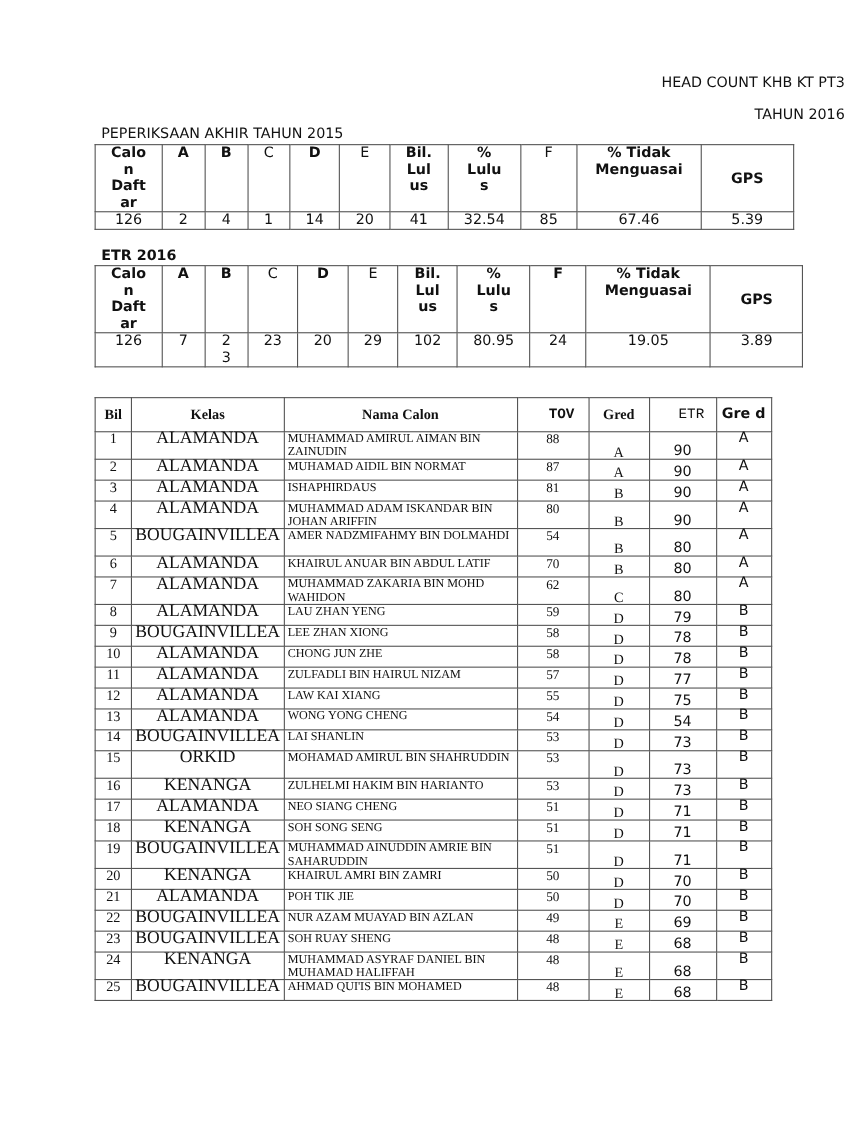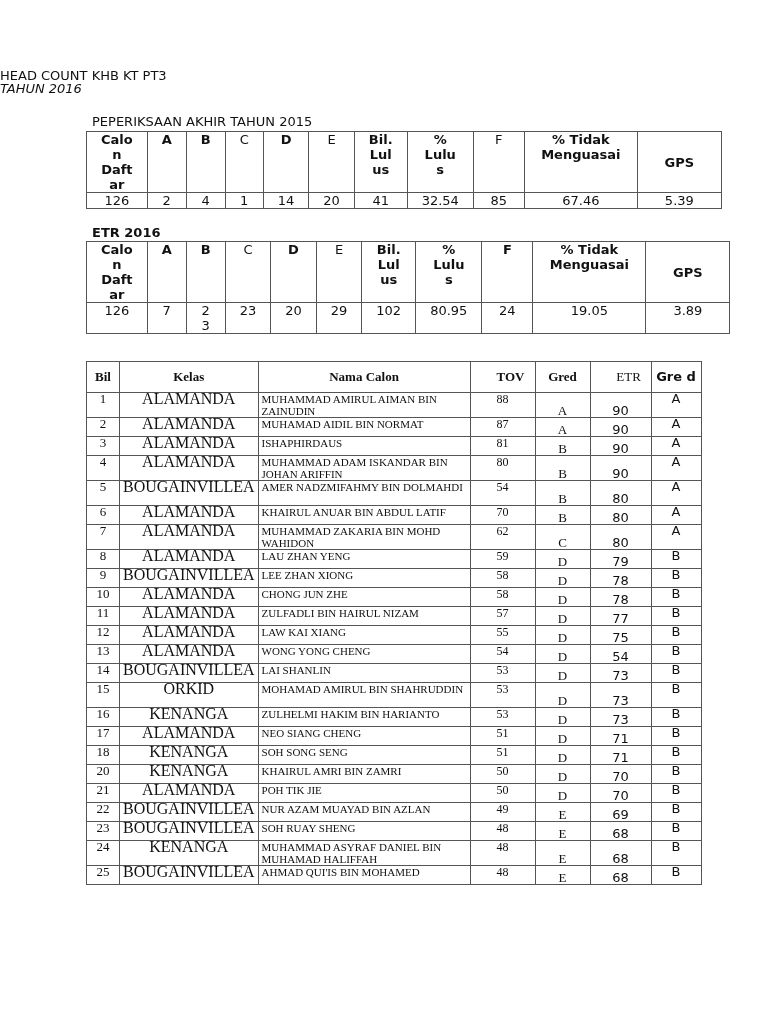--- a/index.html
+++ b/index.html
@@ -1,36 +1,36 @@
 <!DOCTYPE html>
 <html><head>
 <meta charset="utf-8">
 <style>
   html, body { margin:0; padding:0; background:#ffffff; }
   body { width:768px; height:1024px; position:relative; overflow:hidden; color:#111; }
-  .title { position:absolute; left:0; width:768px; text-align:left; font-family:"DejaVu Sans", sans-serif; font-size:13px; color:#111; }
+  .title { position:absolute; left:0; width:768px; text-align:right; font-family:"DejaVu Sans", sans-serif; font-size:13px; color:#111; }
   .t1 { top:68px; }
-  .t2 { top:81px;font-style:italic; }
+  .t2 { top:97px; }
   .caption { position:absolute; left:92px; font-family:"DejaVu Sans", sans-serif; font-size:13px; color:#111; }
   .cap1 { top:114px; }
   .cap2 { top:225px; font-weight:bold; }
 
   table.summary { position:absolute; left:86px; border-collapse:collapse; font-family:"DejaVu Sans", sans-serif; font-size:13px; table-layout:fixed; }
   table.summary td { border:1px solid #555; padding:0 14px; text-align:center; vertical-align:top; line-height:15px; }
   table.summary tr.hdr td { font-weight:bold; height:60px; }
   table.summary tr.hdr td.nb { font-weight:normal; }
   table.summary tr.hdr td.mid { vertical-align:middle; }
   table.summary tr.val td { height:15px; }
   #sum1 { top:131px; }
   #sum2 { top:241px; }
 
   table.students { position:absolute; left:86px; top:361px; border-collapse:collapse; table-layout:fixed; }
   table.students td { border:1px solid #555; padding:0 3px; vertical-align:top; line-height:12px; }
   table.students tr.hdr td { height:30px; vertical-align:middle; text-align:center; font-family:"Liberation Serif", serif; font-weight:bold; font-size:13px; }
-  table.students tr.hdr td.sans { font-family:Liberation Serif, serif;padding-left:19px; }
+  table.students tr.hdr td.sans { font-family:Liberation Mono, monospace;padding-left:19px; }
   table.students tr.hdr td.gd2 { font-family:"DejaVu Sans", sans-serif; font-weight:bold; line-height:14px; }
   .c-bil { text-align:center; font-family:"Liberation Serif", serif; font-size:13px; }
   .c-kelas { text-align:center; font-family:"Liberation Serif", serif; font-size:16px; }
   .c-nama { text-align:left; font-family:"Liberation Serif", serif; font-size:11px; }
   .c-tov { text-align:center; font-family:"Liberation Serif", serif; font-size:12px; }
   .c-gred { text-align:center; vertical-align:bottom !important; font-family:"Liberation Serif", serif; font-size:13px; }
   .c-etr { text-align:center; vertical-align:bottom !important; font-family:"DejaVu Sans", sans-serif; font-size:13px; }
   .c-gred2 { text-align:center; font-family:"DejaVu Sans", sans-serif; font-size:13px; }
   tr.r1 td { height:18px; }
   tr.r2 td { height:24px; }
@@ -306,20 +306,29 @@
       </tr>
       <tr class="r1">
         <td class="c-bil">18</td>
         <td class="c-kelas">KENANGA</td>
         <td class="c-nama">SOH SONG SENG</td>
         <td class="c-tov">51</td>
         <td class="c-gred" style="vertical-align: bottom;">D</td>
         <td class="c-etr" style="vertical-align: bottom;">71</td>
         <td class="c-gred2">B</td>
       </tr>
+      <tr class="r2">
+        <td class="c-bil">19</td>
+        <td class="c-kelas">BOUGAINVILLEA</td>
+        <td class="c-nama">MUHAMMAD AINUDDIN AMRIE BIN SAHARUDDIN</td>
+        <td class="c-tov">51</td>
+        <td class="c-gred">D</td>
+        <td class="c-etr">71</td>
+        <td class="c-gred2">B</td>
+      </tr>
       <tr class="r1">
         <td class="c-bil">20</td>
         <td class="c-kelas">KENANGA</td>
         <td class="c-nama">KHAIRUL AMRI BIN ZAMRI</td>
         <td class="c-tov">50</td>
         <td class="c-gred" style="vertical-align: bottom;">D</td>
         <td class="c-etr" style="vertical-align: bottom;">70</td>
         <td class="c-gred2">B</td>
       </tr>
       <tr class="r1">

